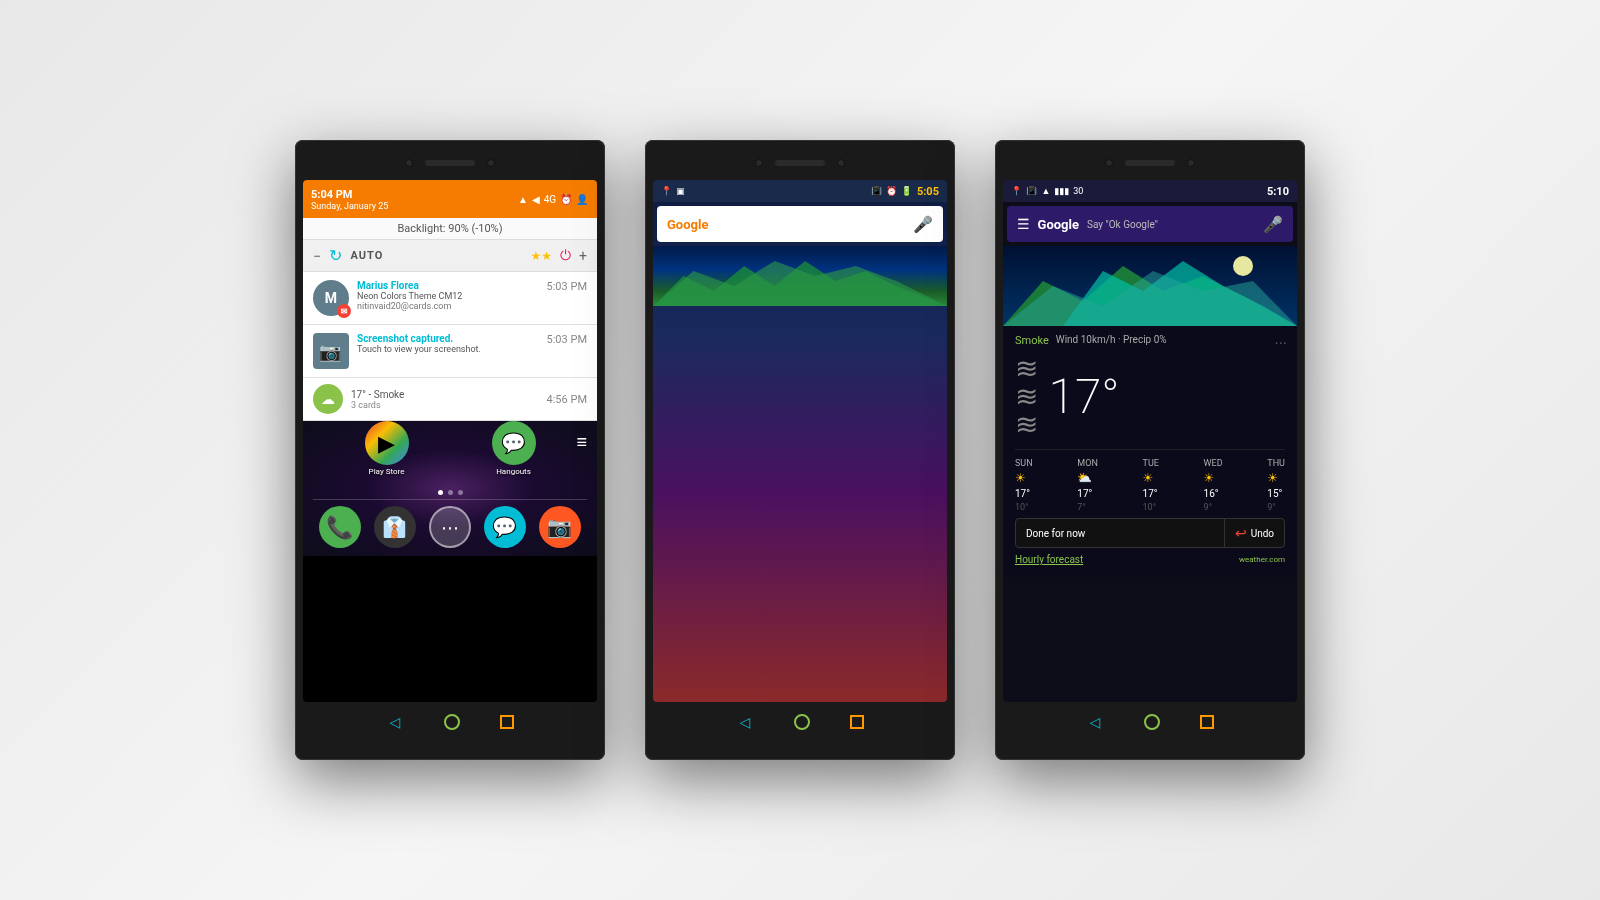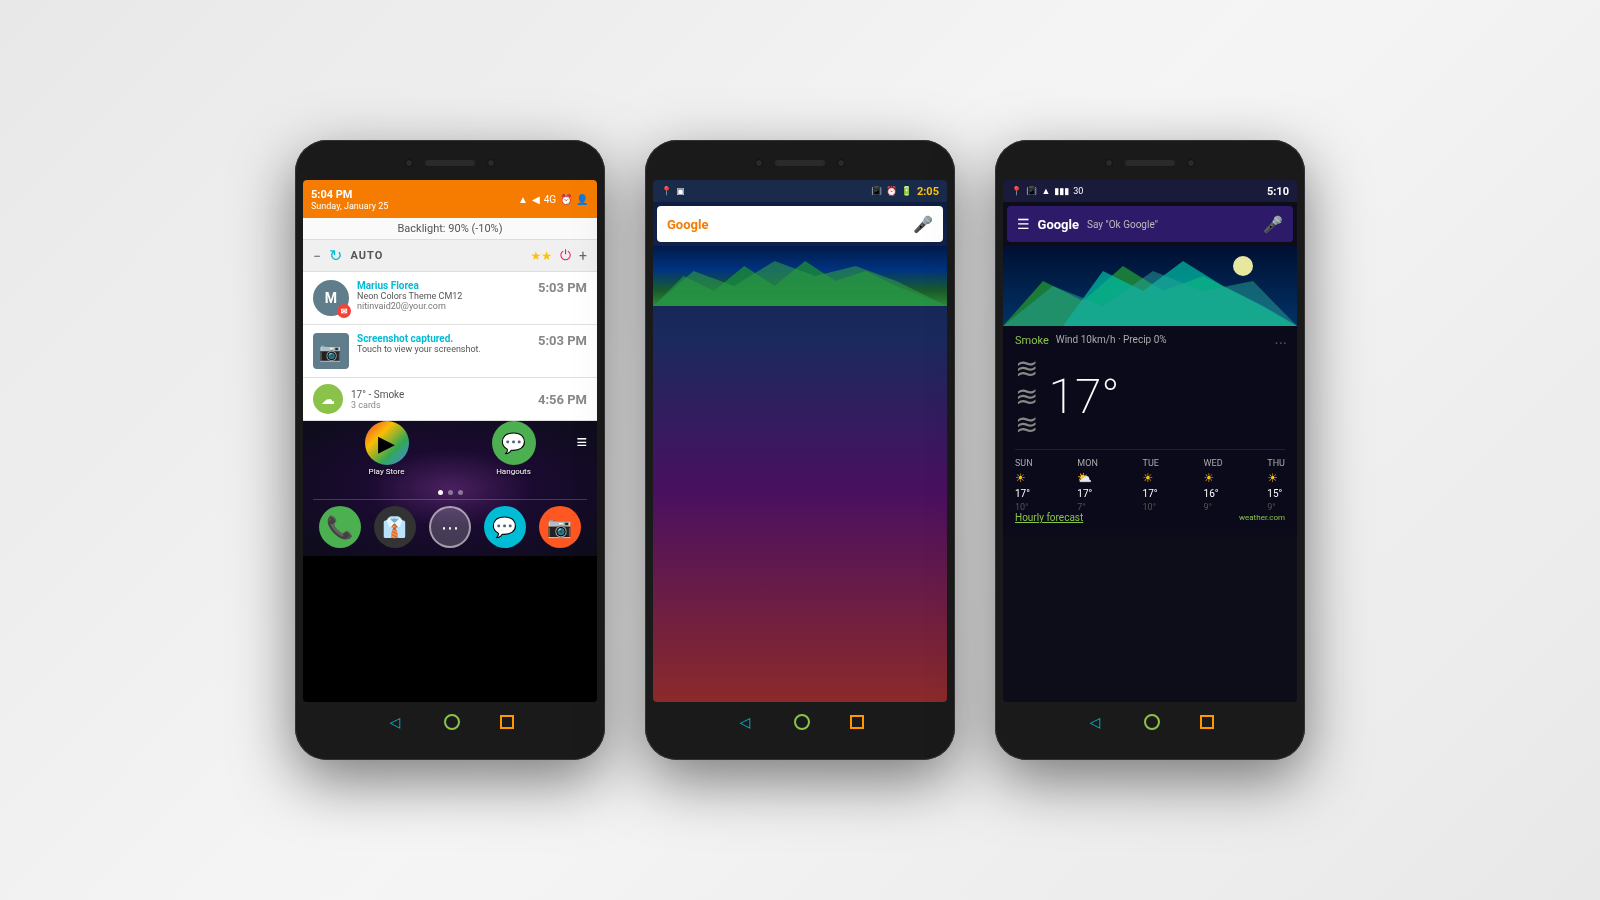--- a/index.html
+++ b/index.html
@@ -13,21 +13,21 @@
       gap: 40px;
       font-family: 'Roboto', Arial, sans-serif;
       overflow: hidden;
     }
 
     
     .phone {
       width: 310px;
       height: 620px;
       background: #1a1a1a;
-      border-radius: 32px;
+      border-radius: 8px;
       padding: 12px 8px;
       box-shadow: 0 20px 60px rgba(0,0,0,0.5), inset 0 0 0 1px #333;
       display: flex;
       flex-direction: column;
       align-items: center;
       position: relative;
     }
     .phone-top-bar {
       width: 100%;
       display: flex;
@@ -125,21 +125,21 @@
       align-items: flex-start;
       padding: 8px 10px;
       gap: 8px;
       border-bottom: 1px solid #e0e0e0;
       background: #fff;
     }
     .notif-content { flex: 1; min-width: 0; }
     .notif-title { color: #00bcd4; font-size: 10px; font-weight: bold; }
     .notif-sub { color: #555; font-size: 9px; }
     .notif-email { color: #777; font-size: 9px; }
-    .notif-time { color: #888; font-size: 13px; white-space: nowrap; font-weight: bold; }
+    .notif-time { color: #888; font-size: 11px; white-space: nowrap; }
     .notif-screenshot { color: #555; font-size: 9px; }
 
     .weather-notif {
       display: flex;
       align-items: center;
       padding: 6px 10px;
       gap: 8px;
       background: #fff;
       border-bottom: 1px solid #e0e0e0;
     }
@@ -420,21 +420,21 @@
       </div>
 
       <div class="notif-item">
         <div class="notif-avatar">
           M
           <div class="badge-red">✉</div>
         </div>
         <div class="notif-content">
           <div class="notif-title">Marius Florea</div>
           <div class="notif-sub">Neon Colors Theme CM12</div>
-          <div class="notif-email">nitinvaid20@your.com</div>
+          <div class="notif-email">nitinvaid20@cards.com</div>
         </div>
         <div class="notif-time">5:03 PM</div>
       </div>
 
       <div class="notif-item">
         <div class="screenshot-icon">📷</div>
         <div class="notif-content">
           <div class="notif-title">Screenshot captured.</div>
           <div class="notif-screenshot">Touch to view your screenshot.</div>
         </div>
@@ -501,21 +501,21 @@
 
     <div class="phone2-status">
       <div class="phone2-status-icons">
         <span>📍</span>
         <span>▣</span>
       </div>
       <div class="phone2-status-icons">
         <span>📳</span>
         <span>⏰</span>
         <span>🔋</span>
-        <span class="phone2-time">2:05</span>
+        <span class="phone2-time">5:05</span>
       </div>
     </div>
 
     <div class="google-bar">
       <span class="google-logo-text">Google</span>
       <div class="google-bar-spacer"></div>
       <span class="mic-icon">🎤</span>
     </div>
 
     <div class="recent-apps-area">
@@ -633,20 +633,28 @@
           <span class="forecast-low">9°</span>
         </div>
         <div class="forecast-day">
           <span class="forecast-day-name">THU</span>
           <span class="forecast-sun">☀</span>
           <span class="forecast-high">15°</span>
           <span class="forecast-low">9°</span>
         </div>
       </div>
 
+      <div class="done-for-now-bar">
+        <span class="done-text">Done for now</span>
+        <div class="done-divider"></div>
+        <div class="undo-btn">
+          <span class="undo-icon">↩</span>
+          <span class="undo-text">Undo</span>
+        </div>
+      </div>
 
       <div class="hourly-row">
         <span class="hourly-link">Hourly forecast</span>
         <span class="weather-com">weather.com</span>
       </div>
     </div>
   </div>
 
   <div class="phone-bottom-bar">
     <div class="nav-btn nav-back">◁</div>

